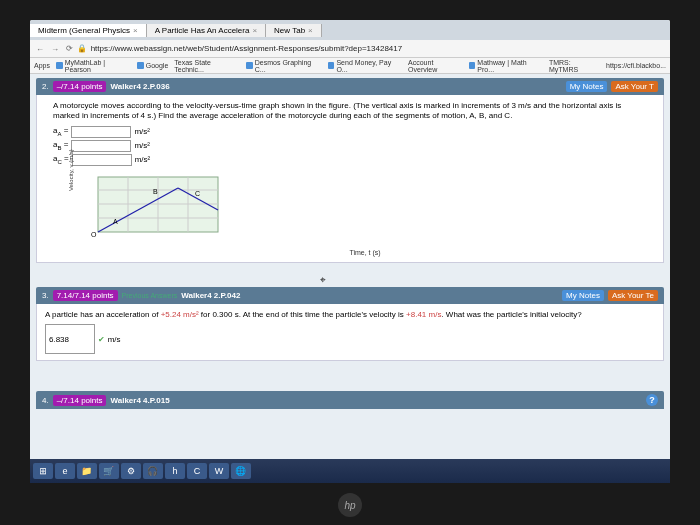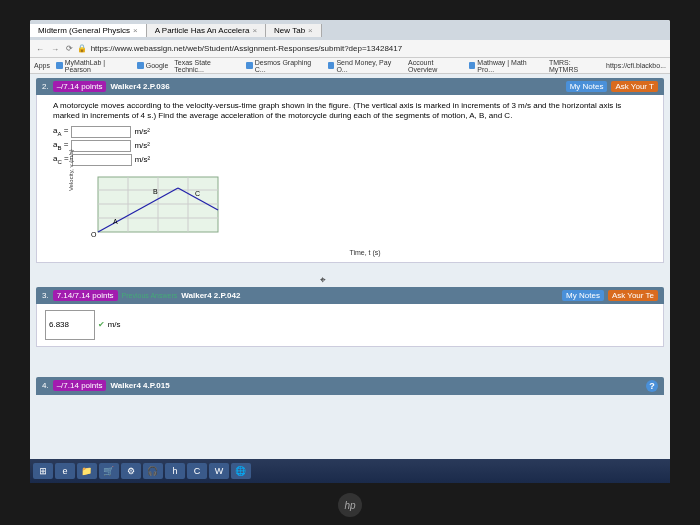--- a/index.html
+++ b/index.html
@@ -165,20 +165,23 @@
       <span>3.</span>
       <span class="qnum">7.14/7.14 points</span>
       <span class="prev-ans">Previous Answers</span>
       <span class="pts">Walker4 2.P.042</span>
       <span class="qlinks">
         <span class="qlinkb">My Notes</span>
         <span class="qlink">Ask Your Te</span>
       </span>
     </div>
     <div class="q3body">
+      <div class="qtext">
+        <span>A particle has an acceleration of </span><span class="red">+5.24 m/s²</span><span> for 0.300 s. At the end of this time the particle's velocity is </span><span class="red">+8.41 m/s</span><span>. What was the particle's initial velocity?</span>
+      </div>
       <div class="ansinp">
         <input value="6.838" style="">
         <span class="check">✔</span>
         <span>m/s</span>
       </div>
     </div>
 
     <div class="bottom-qbar">
       <span>4.</span>
       <span class="qnum">–/7.14 points</span>

